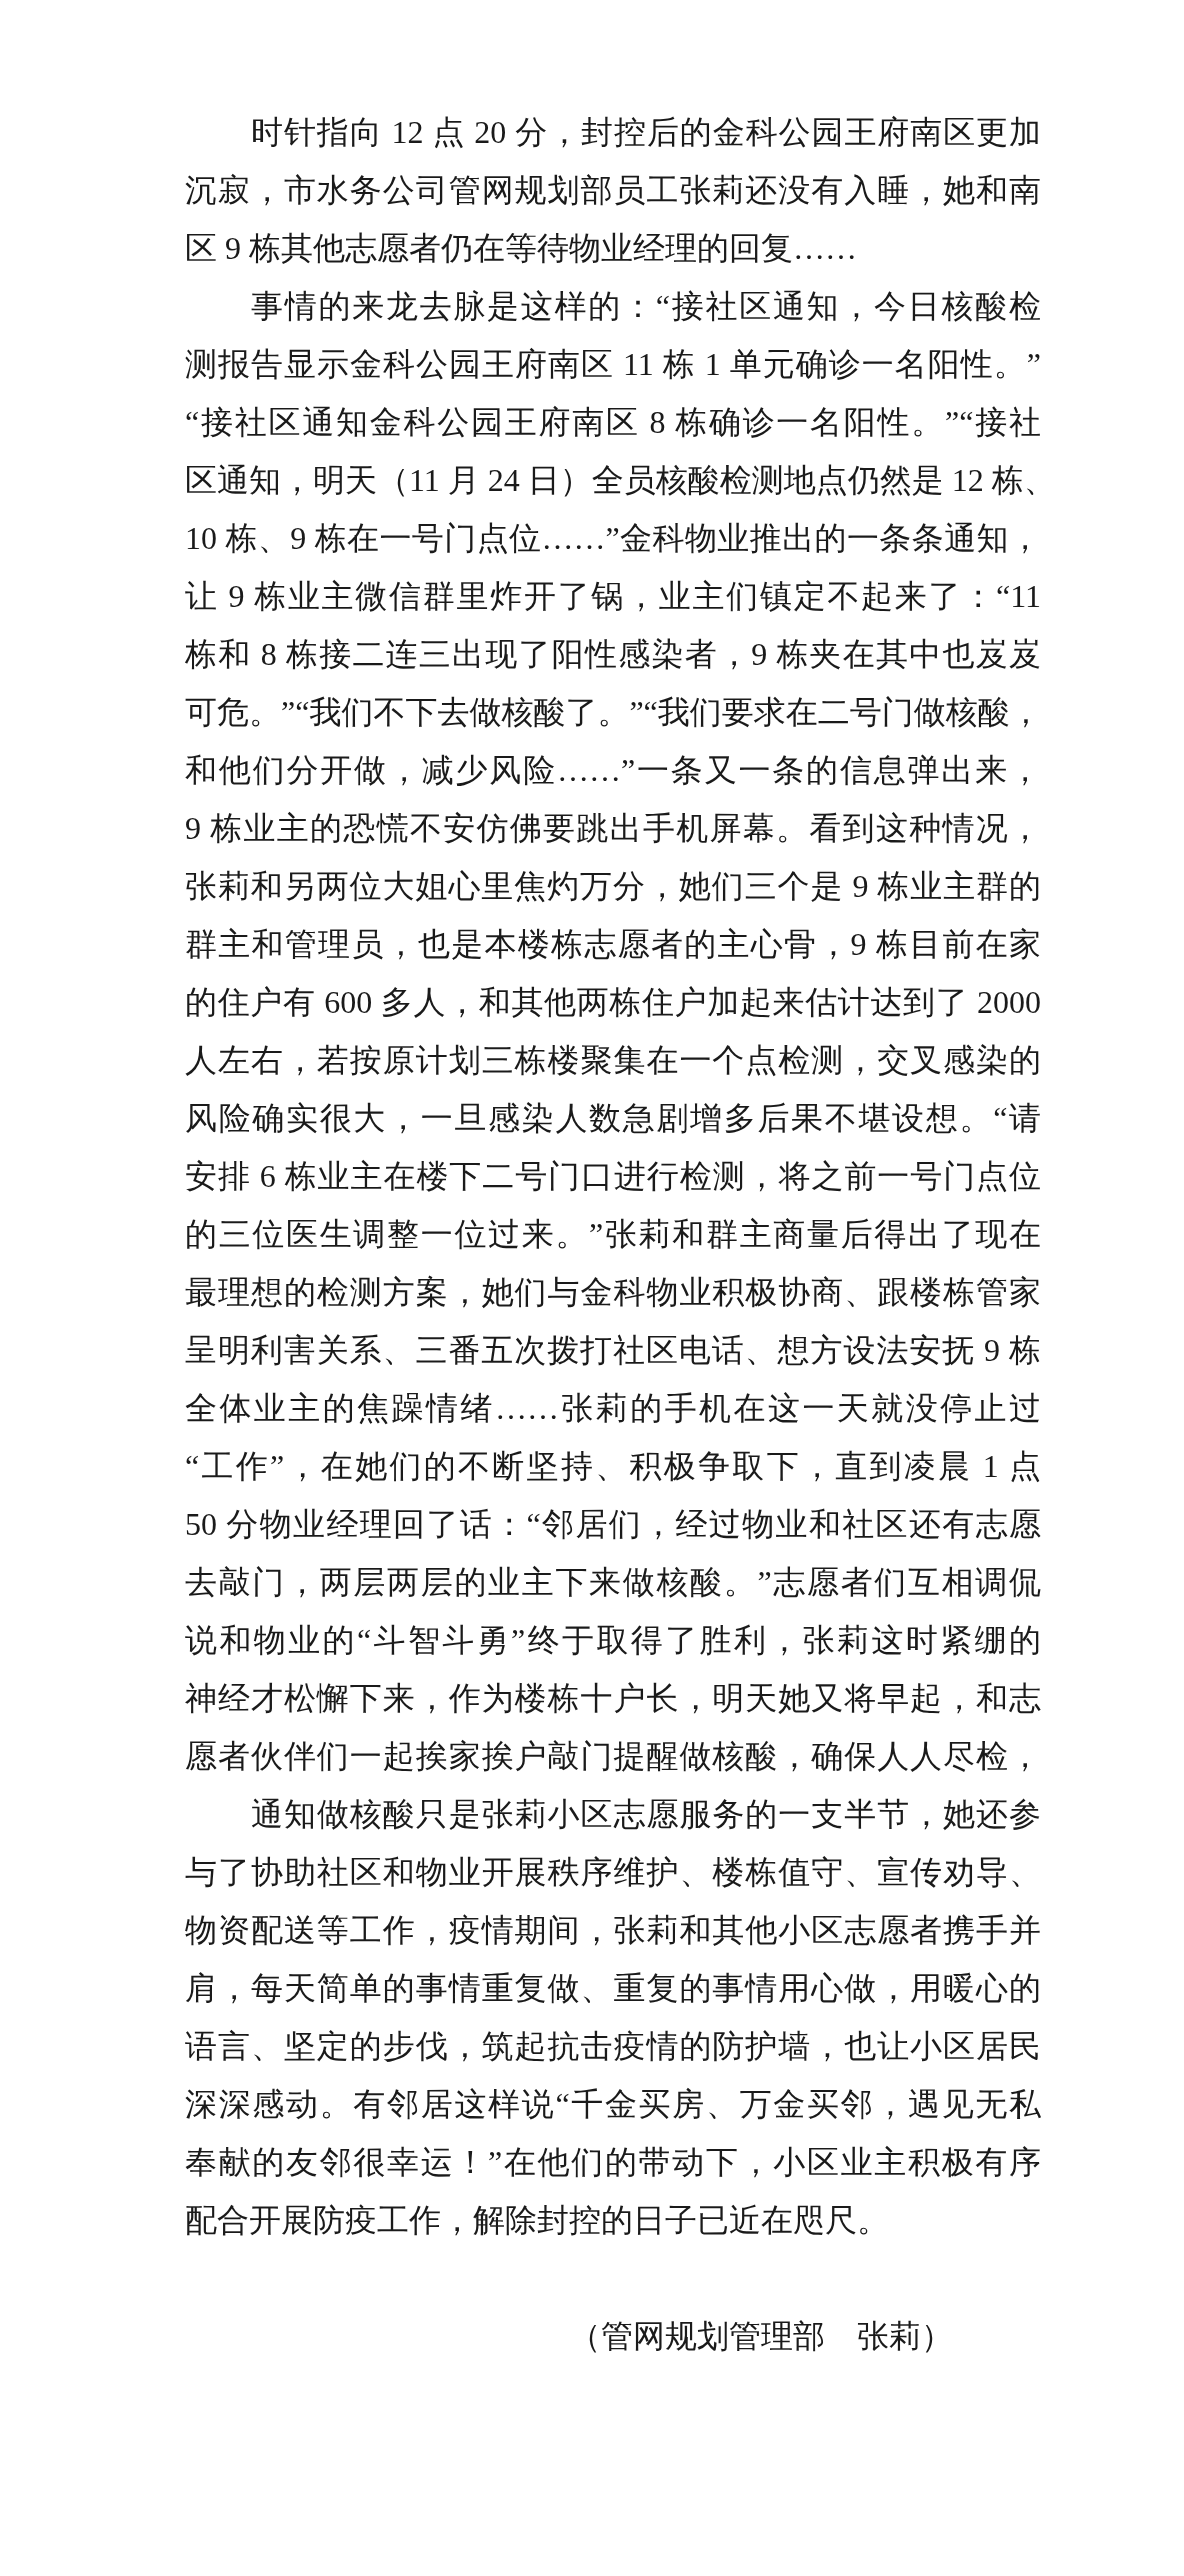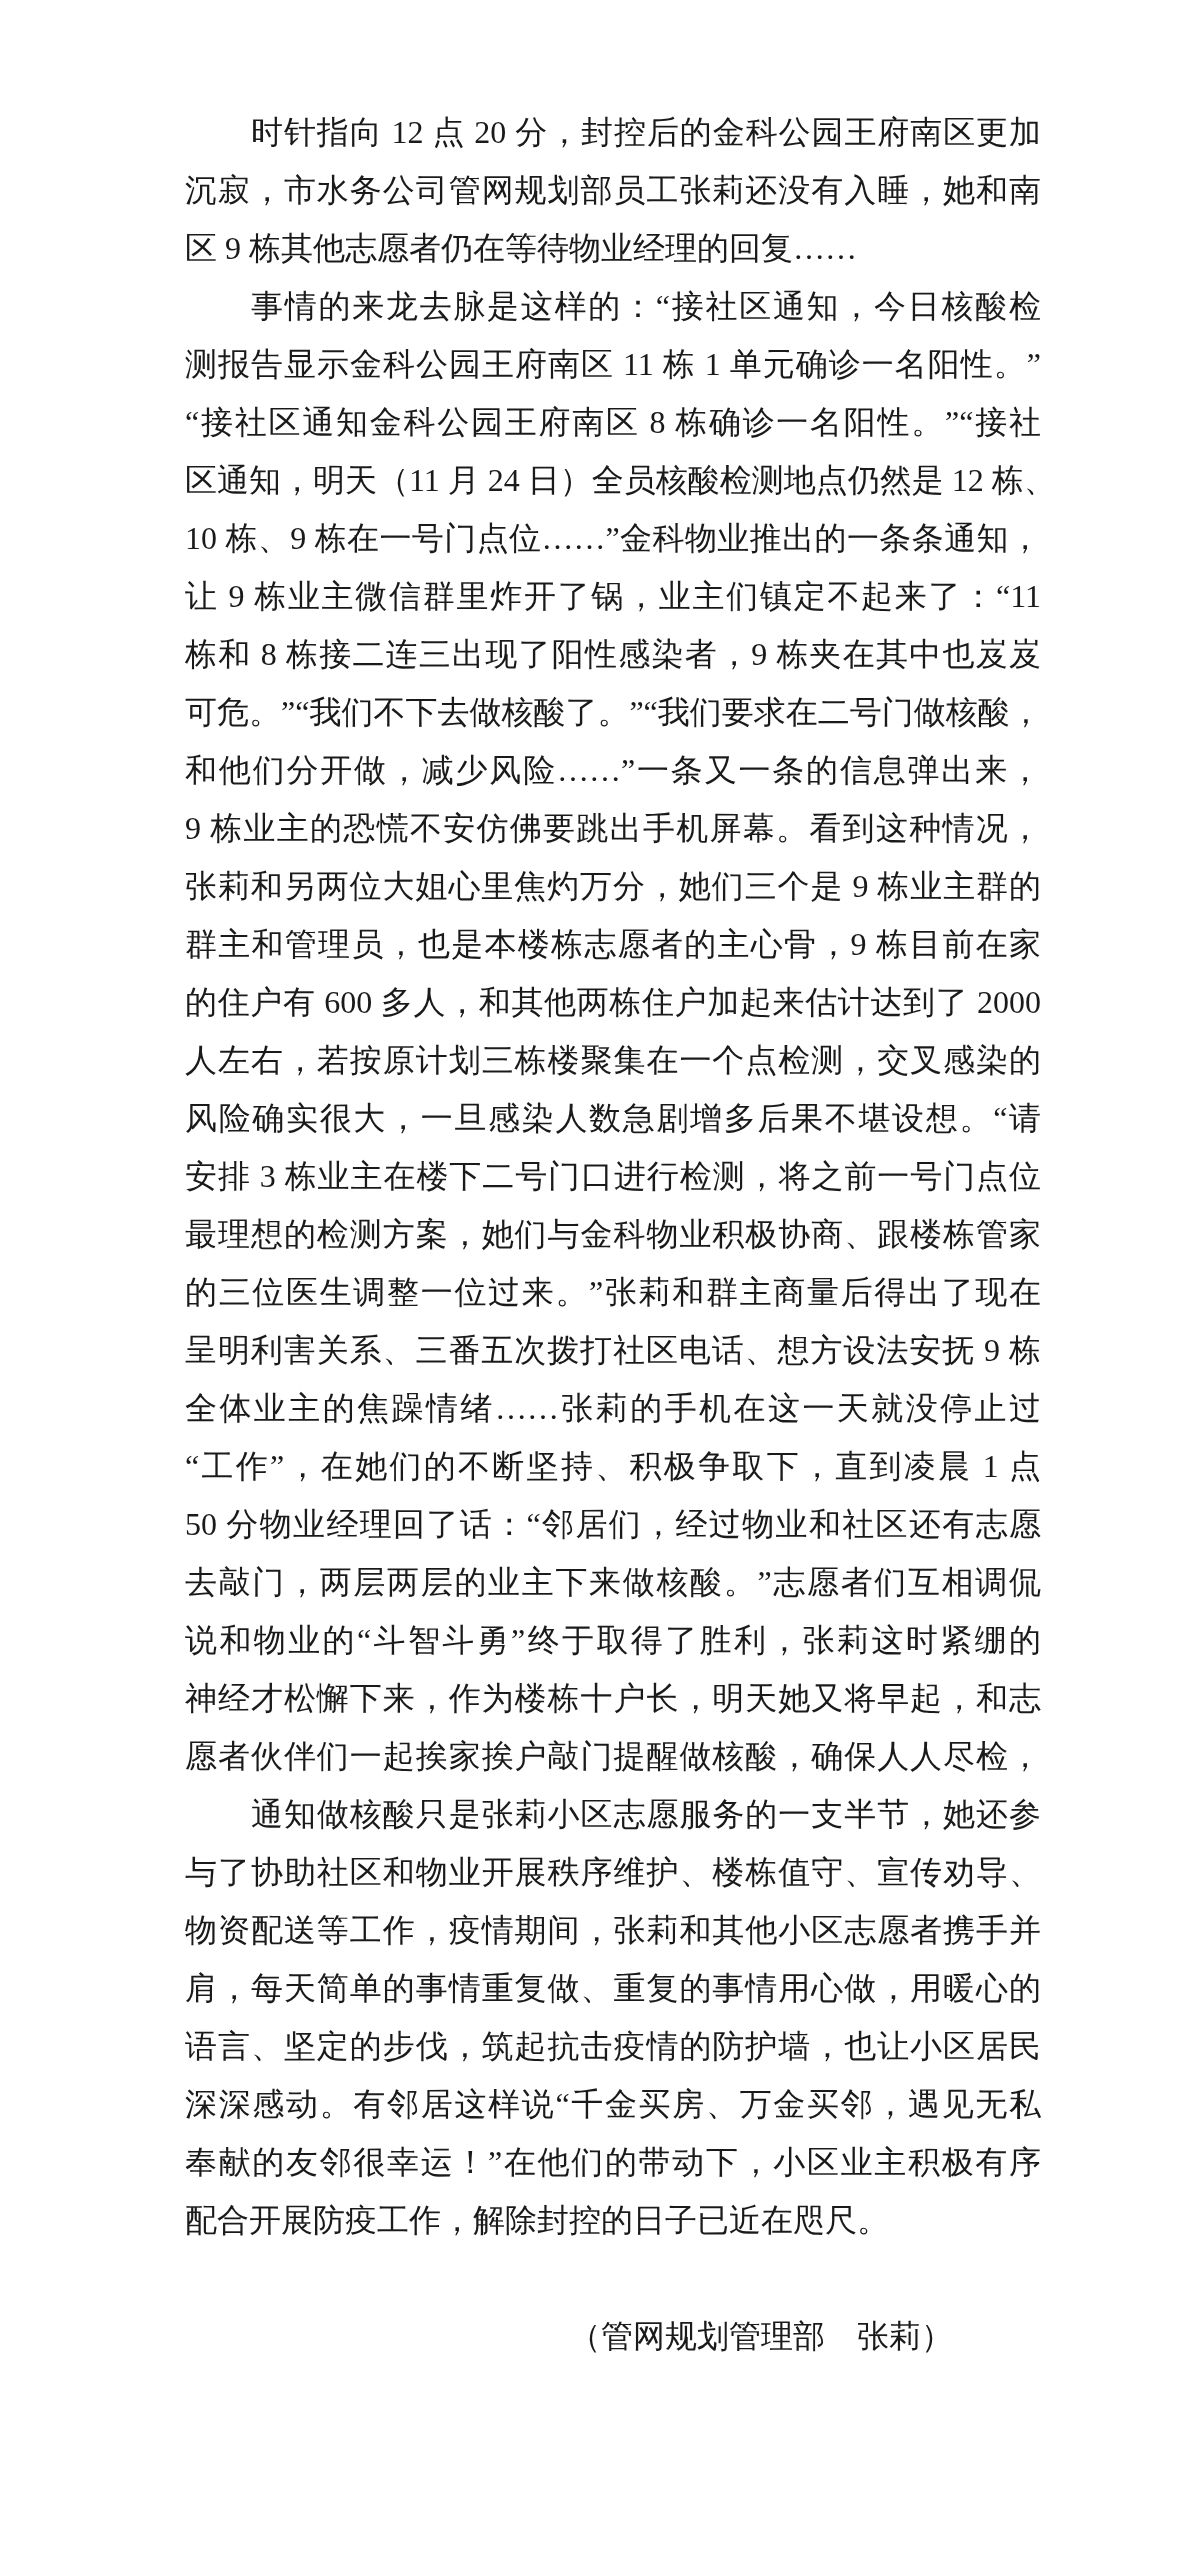--- a/index.html
+++ b/index.html
@@ -72,23 +72,23 @@
       <div class="line">让 9 栋业主微信群里炸开了锅，业主们镇定不起来了：“11</div>
       <div class="line">栋和 8 栋接二连三出现了阳性感染者，9 栋夹在其中也岌岌</div>
       <div class="line">可危。”“我们不下去做核酸了。”“我们要求在二号门做核酸，</div>
       <div class="line">和他们分开做，减少风险……”一条又一条的信息弹出来，</div>
       <div class="line">9 栋业主的恐慌不安仿佛要跳出手机屏幕。看到这种情况，</div>
       <div class="line">张莉和另两位大姐心里焦灼万分，她们三个是 9 栋业主群的</div>
       <div class="line">群主和管理员，也是本楼栋志愿者的主心骨，9 栋目前在家</div>
       <div class="line">的住户有 600 多人，和其他两栋住户加起来估计达到了 2000</div>
       <div class="line">人左右，若按原计划三栋楼聚集在一个点检测，交叉感染的</div>
       <div class="line">风险确实很大，一旦感染人数急剧增多后果不堪设想。“请</div>
-      <div class="line">安排 3 栋业主在楼下二号门口进行检测，将之前一号门点位</div>
+      <div class="line">安排 6 栋业主在楼下二号门口进行检测，将之前一号门点位</div>
+      <div class="line">的三位医生调整一位过来。”张莉和群主商量后得出了现在</div>
       <div class="line">最理想的检测方案，她们与金科物业积极协商、跟楼栋管家</div>
-      <div class="line">的三位医生调整一位过来。”张莉和群主商量后得出了现在</div>
       <div class="line">呈明利害关系、三番五次拨打社区电话、想方设法安抚 9 栋</div>
       <div class="line">全体业主的焦躁情绪……张莉的手机在这一天就没停止过</div>
       <div class="line">“工作”，在她们的不断坚持、积极争取下，直到凌晨 1 点</div>
       <div class="line">50 分物业经理回了话：“邻居们，经过物业和社区还有志愿</div>
       <div class="line">去敲门，两层两层的业主下来做核酸。”志愿者们互相调侃</div>
       <div class="line">说和物业的“斗智斗勇”终于取得了胜利，张莉这时紧绷的</div>
       <div class="line">神经才松懈下来，作为楼栋十户长，明天她又将早起，和志</div>
       <div class="line">愿者伙伴们一起挨家挨户敲门提醒做核酸，确保人人尽检，</div>
     </div>
 

